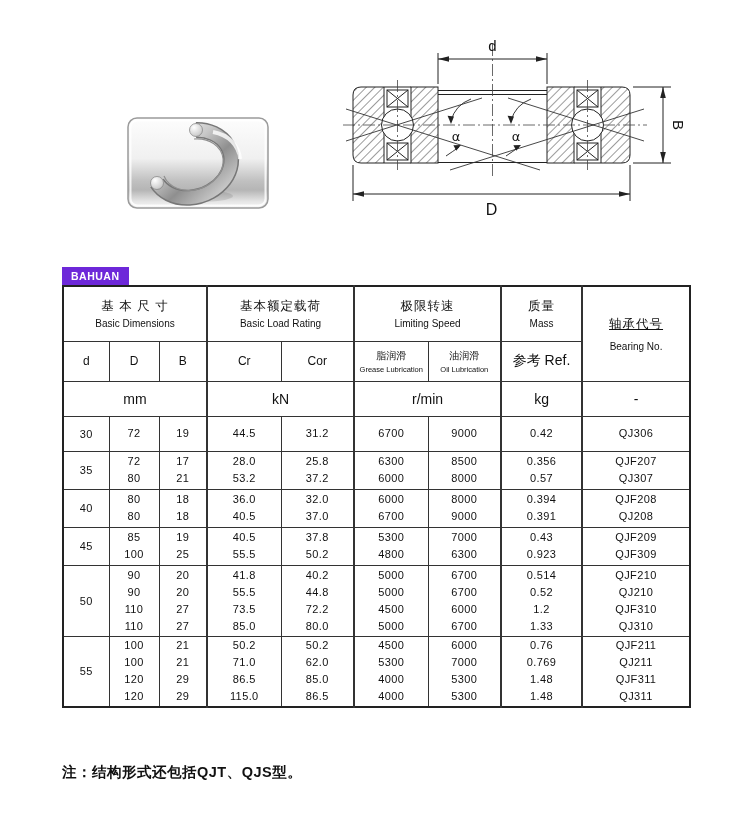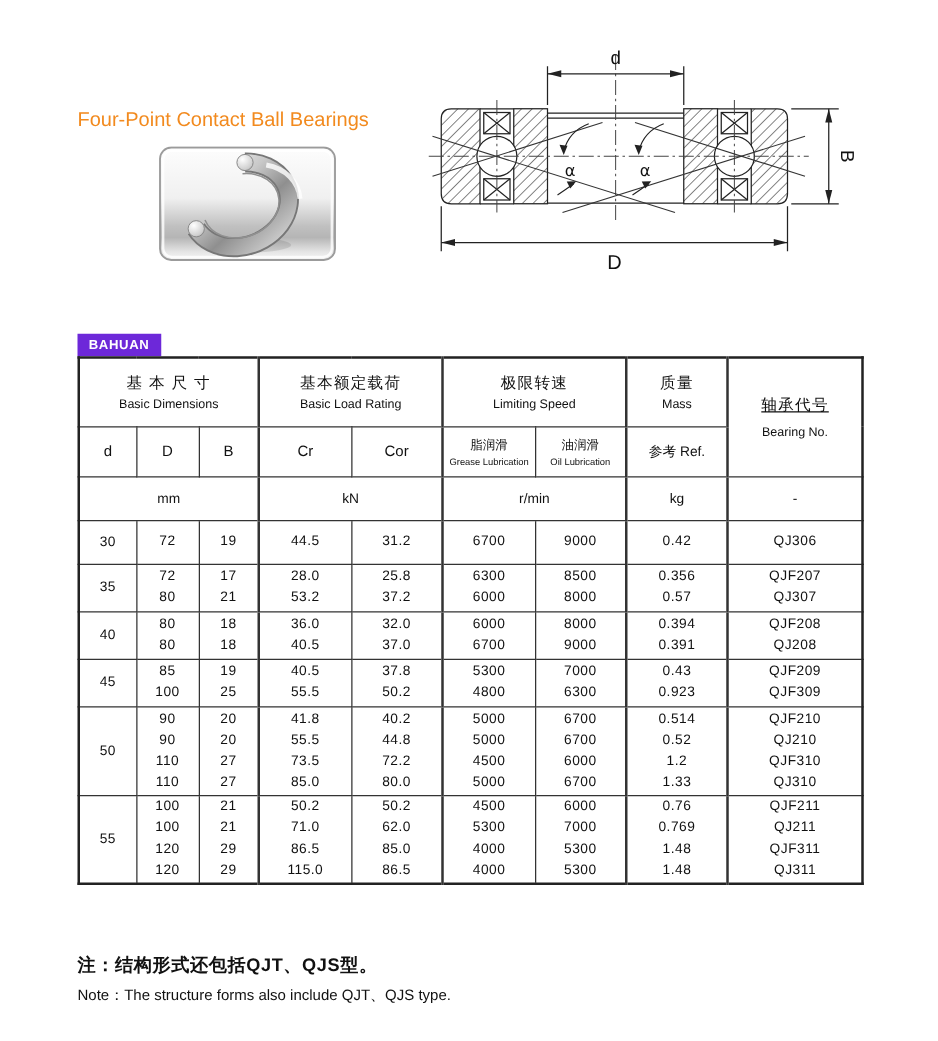--- a/index.html
+++ b/index.html
@@ -26,35 +26,34 @@
   .spec th,.spec td{border:1px solid #333;padding:0;text-align:center;
                     vertical-align:middle;font-weight:normal;}
   .spec .sepr{border-right-width:2px;}
   .spec tbody td:nth-child(3),.spec tbody td:nth-child(5),
   .spec tbody td:nth-child(7),.spec tbody td:nth-child(8){border-right-width:2px;}
   .spec thead tr.h1{height:55px;} .spec thead tr.h2{height:40px;} .spec thead tr.hu{height:35px;}
   .spec tbody tr.r1{height:35px;} .spec tbody tr.r2{height:38px;} .spec tbody tr.r4{height:71px;}
   .zh{font-size:12.5px;letter-spacing:1px;}
   .en{font-size:10px;margin-top:3px;letter-spacing:0;}
   .zh-s{font-size:10px;} .en-s{font-size:7.5px;margin-top:2px;}
-  .sub{font-size:12px;} .unit{font-size:11px;}
+  .sub{font-size:12px;} .unit{font-size:14px;}
   .bearing-hd .zh{margin-bottom:8px;text-decoration:underline;}
   td .ln{line-height:17px;font-size:11px;letter-spacing:.4px;}
   td[data-name="cell-d"]{font-size:11px;letter-spacing:.4px;}
 
   
   .note-zh{position:absolute;left:62px;top:763px;font-size:14.5px;font-weight:bold;letter-spacing:.5px;}
   .note-en{position:absolute;left:62px;top:788px;font-size:12px;}
 </style>
 </head>
 <body>
 
 <div class="page" data-name="catalog-page">
 
-  <div class="title-en" data-name="page-title-en">Four-Point Contact Ball Bearings</div>
 
   <svg class="photo" width="142" height="92" viewBox="0 0 142 92" data-name="bearing-photo">
     <defs>
       <linearGradient id="pbg" x1="0" y1="0" x2="0" y2="1">
         <stop offset="0" stop-color="#fdfdfd"></stop>
           <stop offset=".45" stop-color="#f0f0f0"></stop>
         <stop offset=".70" stop-color="#c0c0c0"></stop>
           <stop offset=".80" stop-color="#b5b5b5"></stop>
         <stop offset=".93" stop-color="#e6e6e6"></stop>
           <stop offset="1" stop-color="#f5f5f5"></stop>
@@ -473,15 +472,14 @@
             <div class="ln" data-name="value-bearing">QJF211</div>
             <div class="ln" data-name="value-bearing">QJ211</div>
             <div class="ln" data-name="value-bearing">QJF311</div>
             <div class="ln" data-name="value-bearing">QJ311</div>
           </td>
         </tr>
       </tbody>
   </table>
 
   <div class="note-zh" data-name="note-zh">注：结构形式还包括QJT、QJS型。</div>
-  <div class="note-en" data-name="note-en">Note：The structure forms also include QJT、QJS type.</div>
 
 </div>
 
 </body></html>

